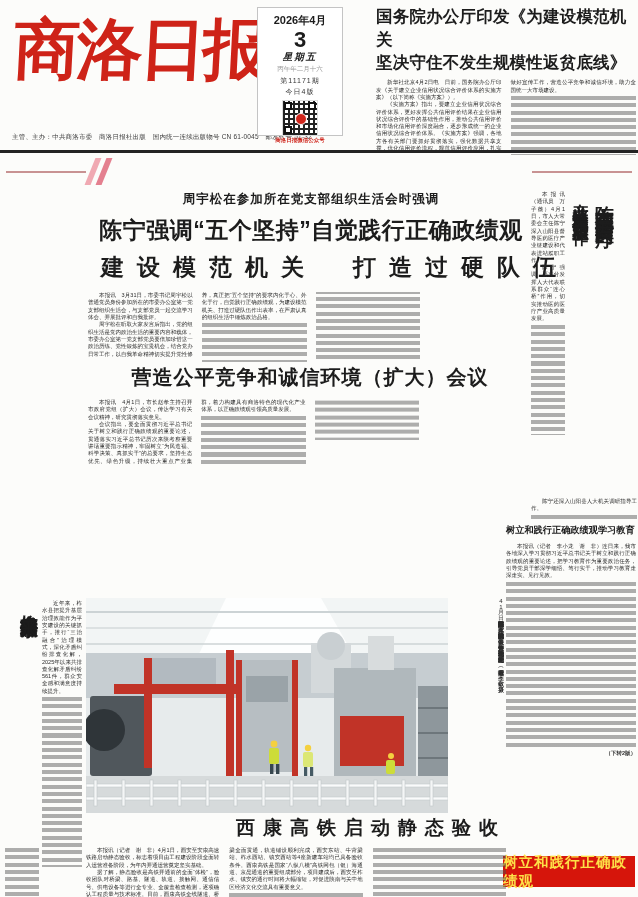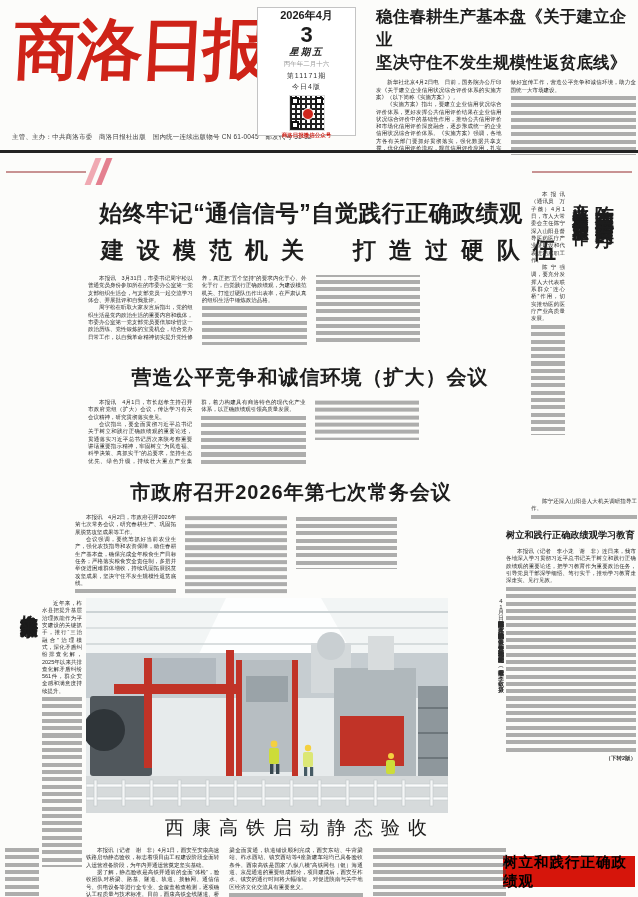--- a/index.html
+++ b/index.html
@@ -5,22 +5,22 @@
   html,body{margin:0;padding:0;background:#888;}
   #page{position:relative;width:638px;height:897px;background:#fcfcfa;overflow:hidden;
         font-family:"Liberation Sans",sans-serif;color:#1c1c1c;}
   .abs{position:absolute;}
   
   .m-title{left:14px;top:8px;font-size:66px;line-height:1.25;font-weight:bold;
            font-family:"DejaVu Serif",serif;color:#ce2318;letter-spacing:-3px;transform:skewX(-3deg);}
   .m-en{left:26px;top:102px;width:218px;text-align:center;font-size:13px;font-weight:bold;
         color:#c3271d;letter-spacing:4px;font-family:"DejaVu Serif",serif;}
   .m-pub{left:12px;top:133px;width:350px;font-size:6.5px;color:#3a3a3a;letter-spacing:.2px;}
-  .datebox{left:257px;top:7px;width:99px;height:129px;border:1px solid #c4c4c4;
-           text-align:center;box-sizing:border-box;background:#fff;}
+  .datebox{left:257px;top:7px;width:86px;height:129px;border:1px solid #c4c4c4;
+           text-align:center;box-sizing:border-box;padding-top:5px;background:#fff;}
   .db-g{font-size:11px;font-weight:bold;}
   .db-day{font-size:22px;font-weight:bold;line-height:1.05;}
   .db-week{font-size:9.5px;font-weight:bold;letter-spacing:2px;font-style:italic;}
   .db-lunar{font-size:6.5px;color:#9a9a9a;margin-top:1px;}
   .db-issue,.db-pages{font-size:7px;color:#333;margin-top:1.5px;letter-spacing:1px;}
   .qr{position:relative;width:34px;height:34px;margin:3px auto 1px;background:#fff;border:1px solid #ddd;
       background-image:repeating-linear-gradient(0deg,#232323 0 2px,transparent 2px 5px),
                        repeating-linear-gradient(90deg,#232323 0 2px,transparent 2px 5px);
       background-size:100% 100%;}
   .qr .eye{position:absolute;width:8px;height:8px;border:2px solid #111;background:#fff;box-sizing:border-box;}
@@ -61,36 +61,36 @@
   .chen-bottom{margin-top:5px;height:22px;overflow:hidden;}
   
   .zhao{left:88px;top:364px;width:444px;}
   .hl-c{text-align:center;font-size:20px;font-weight:900;letter-spacing:1px;white-space:nowrap;}
   .zhao-body{margin-top:8px;height:66px;column-count:4;column-gap:9px;column-fill:auto;overflow:hidden;}
   .changwu{left:75px;top:479px;width:432px;}
   .changwu-body{margin-top:8px;height:80px;column-count:4;column-gap:9px;column-fill:auto;overflow:hidden;}
   
   .women{left:506px;top:524px;width:130px;}
   .wh1{font-size:14px;font-weight:900;letter-spacing:2.2px;text-align:center;white-space:nowrap;}
-  .wh2{font-size:9.2px;font-weight:900;margin-top:5px;white-space:nowrap;}
+  .wh2{font-size:9.2px;font-weight:900;white-space:nowrap;}
   .women-body{margin-top:6px;height:262px;overflow:hidden;}
   .jump{display:block;text-align:right;font-weight:bold;}
-  .redbox{left:503px;top:856px;width:132px;height:31px;background:#d6150b;color:#000000;
+  .redbox{left:503px;top:856px;width:132px;height:31px;background:#d6150b;color:#fde047;
           display:flex;align-items:center;justify-content:center;font-size:14.5px;font-weight:900;letter-spacing:1px;}
   
   .zs-vh{left:6px;top:601px;width:32px;height:240px;font-size:17.5px;letter-spacing:.5px;}
   .zs-col{left:42px;top:600px;width:40px;height:297px;overflow:hidden;}
   .zs-sub{left:5px;top:846px;width:34px;height:50px;}
   
   .photo{left:86px;top:598px;width:362px;height:215px;background:#e9ecec;overflow:hidden;}
   .pcap{left:452px;top:598px;width:53px;height:215px;writing-mode:vertical-rl;text-orientation:upright;
         font-size:6px;line-height:1.6;color:#2b2b2b;text-align:justify;}
   .pcap b{font-weight:900;}
   .xk{left:86px;top:815px;width:420px;}
-  .xkh{text-align:center;font-size:19px;font-weight:400;letter-spacing:8px;text-indent:8px;white-space:nowrap;}
+  .xkh{text-align:right;font-size:19px;font-weight:700;letter-spacing:8px;text-indent:8px;white-space:nowrap;}
   .xk-body{margin-top:6px;height:52px;column-count:3;column-gap:10px;column-fill:auto;overflow:hidden;}
 </style>
 </head>
 <body>
 
 <div id="page">
 
   <div class="abs m-title">商洛日报</div>
   <div class="abs m-pub">主管、主办：中共商洛市委　商洛日报社出版　国内统一连续出版物号 CN 61-0045　邮发代号 51-32</div>
 
@@ -104,38 +104,39 @@
     <div class="qr">
       <span class="eye e1"></span>
         <span class="eye e2"></span>
         <span class="eye e3"></span>
         <span class="logo"></span>
     </div>
     <div class="qr-label">商洛日报微信公众号</div>
   </div>
 
   <div class="abs topstory">
-    <div class="ts-h">稳住春耕生产基本盘《关于建立企业</div>
+    <div class="ts-h">国务院办公厅印发《为建设模范机关</div>
     <div class="ts-h">坚决守住不发生规模性返贫底线》</div>
     <div class="ts-body bt">
       <p>新华社北京4月2日电　日前，国务院办公厅印发《关于建立企业信用状况综合评价体系的实施方案》（以下简称《实施方案》）。</p>
       <p>《实施方案》指出，要建立企业信用状况综合评价体系，更好发挥公共信用评价结果在企业信用状况综合评价中的基础性作用，推动公共信用评价和市场化信用评价深度融合，逐步形成统一的企业信用状况综合评价体系。《实施方案》强调，各地方各有关部门要抓好贯彻落实，强化数据共享支撑，优化信用评价流程，规范信用评价应用，扎实做好宣传工作，营造公平竞争和诚信环境，助力全国统一大市场建设。</p>
       <div class="greek" style="height:80px;"></div>
     </div>
   </div>
 
   <div class="abs rule1"></div>
 
   <div class="abs bline" style="left:6px;width:80px;"></div>
   <div class="abs bline" style="left:532px;width:100px;"></div>
   <div class="abs slash s1"></div>
   <div class="abs slash s2"></div>
 
   <div class="abs main">
-    <div class="mh1">始终牢记“通信信号”自觉践行正确政绩观</div>
+    <div class="kicker">周宇松在参加所在党支部组织生活会时强调</div>
+    <div class="mh1">陈宁强调“五个坚持”自觉践行正确政绩观</div>
     <div class="mh2">建设模范机关　打造过硬队伍</div>
     <div class="main-body bt">
       <p>本报讯　3月31日，市委书记周宇松以普通党员身份参加所在的市委办公室第一党支部组织生活会，与支部党员一起交流学习体会、开展批评和自我批评。</p>
       <p>周宇松在听取大家发言后指出，党的组织生活是党内政治生活的重要内容和载体，市委办公室第一党支部党员要倍加珍惜这一政治历练、党性锻炼的宝贵机会，结合党办日常工作，以自我革命精神切实提升党性修养，真正把“五个坚持”的要求内化于心、外化于行，自觉践行正确政绩观，为建设模范机关、打造过硬队伍作出表率，在严肃认真的组织生活中锤炼政治品格。</p>
       <div class="greek" style="height:110px;"></div>
     </div>
   </div>
 
   <div class="abs chen">
     <div class="chen-row">
@@ -155,28 +156,20 @@
 
   <div class="abs zhao">
     <div class="hl-c">营造公平竞争和诚信环境（扩大）会议</div>
     <div class="zhao-body bt">
       <p>本报讯　4月1日，市长赵孝主持召开市政府党组（扩大）会议，传达学习有关会议精神，研究贯彻落实意见。</p>
       <p>会议指出，要全面贯彻习近平总书记关于树立和践行正确政绩观的重要论述，贯通落实习近平总书记历次来陕考察重要讲话重要指示精神，牢固树立“为民造福、科学决策、真抓实干”的总要求，坚持生态优先、绿色升级，持续壮大重点产业集群，着力构建具有商洛特色的现代化产业体系，以正确政绩观引领高质量发展。</p>
       <div class="greek" style="height:90px;"></div>
     </div>
   </div>
 
-  <div class="abs changwu">
-    <div class="hl-c">市政府召开2026年第七次常务会议</div>
-    <div class="changwu-body bt">
-      <p>本报讯　4月2日，市政府召开2026年第七次常务会议，研究春耕生产、巩固拓展脱贫攻坚成果等工作。</p>
-      <p>会议强调，要统筹抓好当前农业生产，强化农技指导和农资保障，稳住春耕生产基本盘，确保完成全年粮食生产目标任务；严格落实粮食安全责任制，多措并举促进困难群体增收，持续巩固拓展脱贫攻坚成果，坚决守住不发生规模性返贫底线。</p>
-      <div class="greek" style="height:140px;"></div>
-    </div>
-  </div>
 
   <div class="abs women">
     <div class="wh2">树立和践行正确政绩观学习教育</div>
     <div class="women-body bt">
       <p>本报讯（记者　李小龙　谢　非）连日来，我市各地深入学习贯彻习近平总书记关于树立和践行正确政绩观的重要论述，把学习教育作为重要政治任务，引导党员干部深学细悟、笃行实干，推动学习教育走深走实、见行见效。</p>
       <div class="greek" style="height:168px;"></div>
       <span class="jump">（下转2版）</span>
     </div>
   </div>
   <div class="abs redbox">

